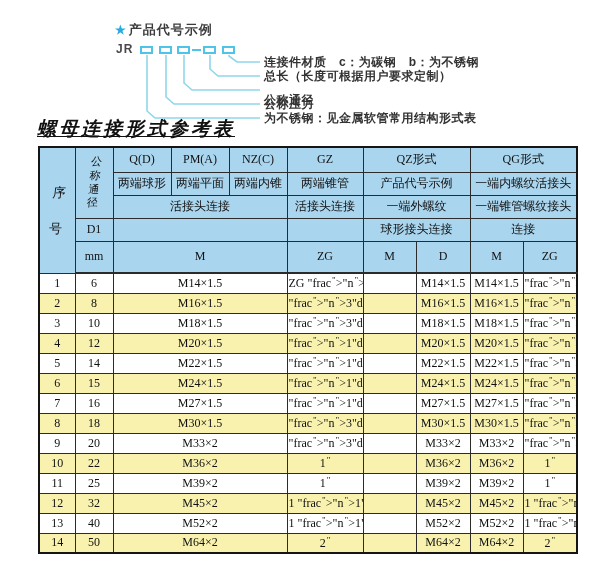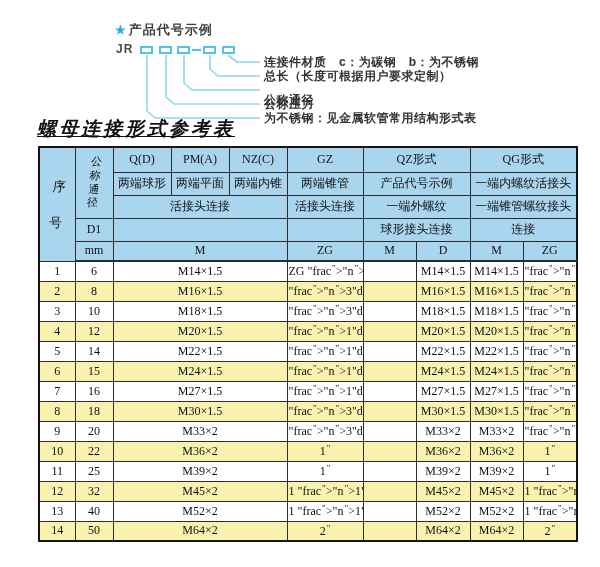--- a/index.html
+++ b/index.html
@@ -33,21 +33,21 @@
   table{position:absolute;left:38px;top:146px;width:538px;border-collapse:collapse;table-layout:fixed;
         font-family:"Liberation Serif",serif;font-size:12px;color:#111;}
   td,th{border:1px solid var(--border);text-align:center;vertical-align:middle;
         padding:0 1px;font-weight:normal;overflow:hidden;white-space:nowrap;}
   table{border:2px solid #151515;}
   thead td{background:var(--header-bg);}
   thead tr.h-a td{height:25px;}
   thead tr.h-b td{height:23px;margin-top:11px;}
   thead tr.h-c td{height:23px;}
   thead tr.h-d td{height:23px;}
-  thead tr.h-e td{height:20px;border-bottom-width:2px;}
+  thead tr.h-e td{height:32px;border-bottom-width:2px;}
   tbody td{height:20px;background:#fff;}
   tbody tr.alt td{background:var(--alt-bg);}
 
   .vert{display:flex;flex-direction:column;align-items:center;justify-content:center;
         line-height:1.2;transform:skewX(-6deg);}
   .vert-seq{gap:20px;font-size:13px;}
   .vert-dia{font-size:11px;line-height:1.25;}
   .q{font-size:9px;vertical-align:0.4em;margin-left:1px;}
 </style>
 </head>

